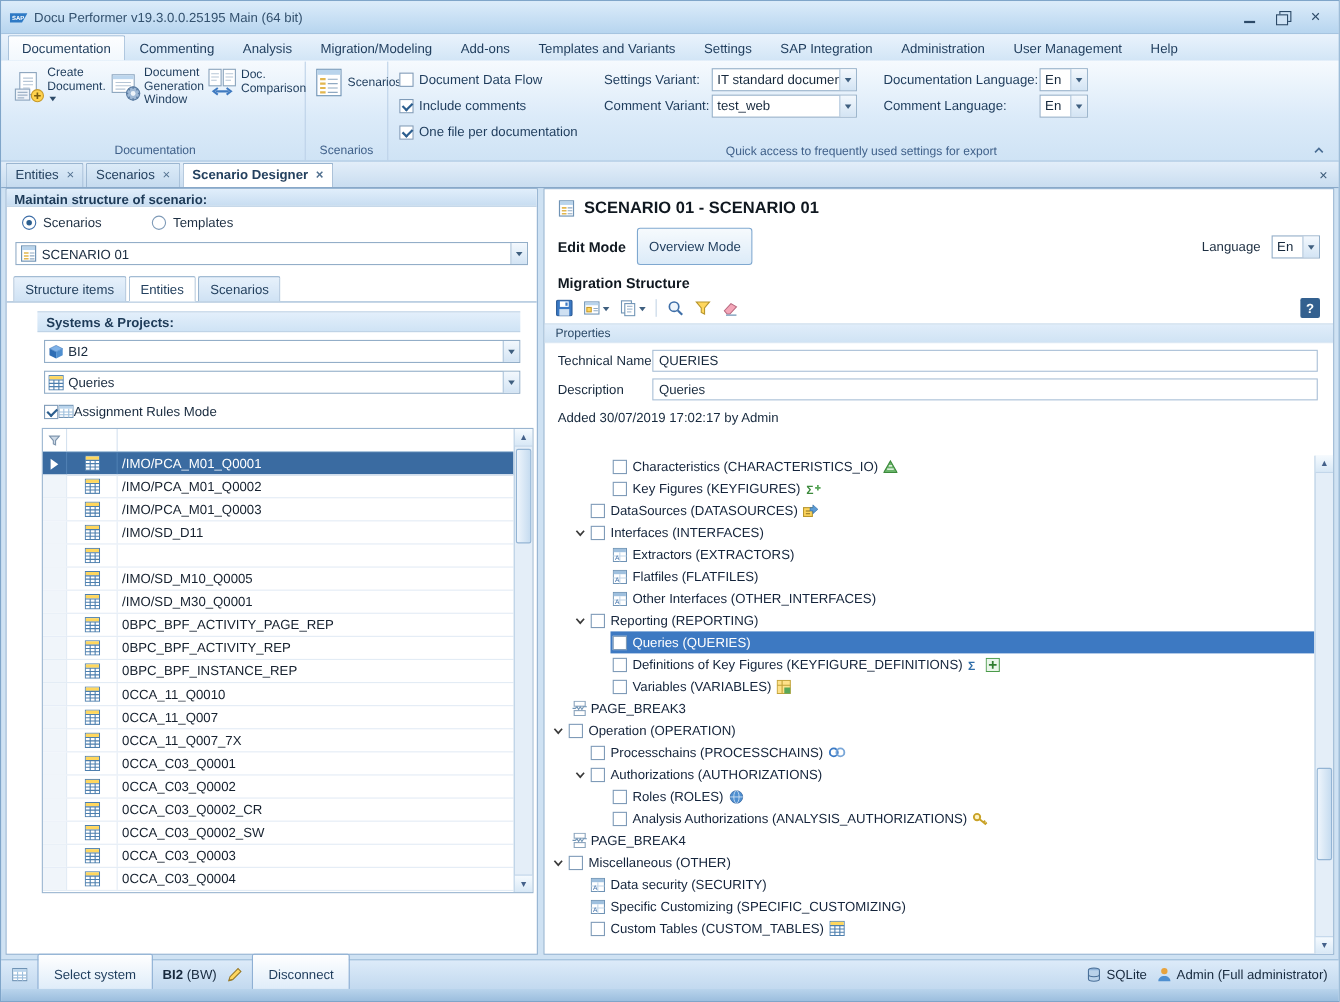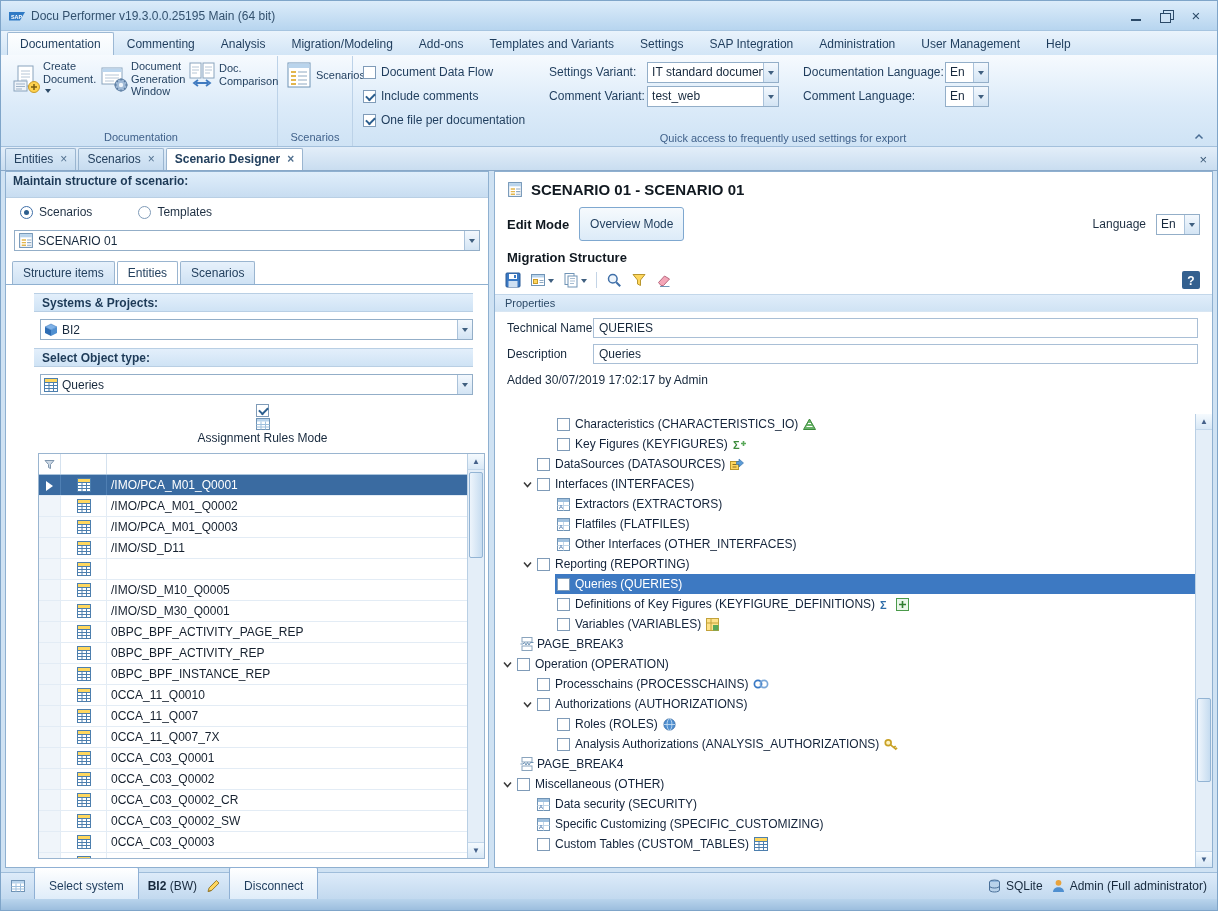--- a/index.html
+++ b/index.html
@@ -51,35 +51,35 @@
   .dtab.active{background:#fff;font-weight:bold;}
   .dtab .x{color:#51708f;font-size:12px;line-height:1;}
   .doctabs .close-all{position:absolute;right:10px;top:5px;color:#3c5a78;font-size:13px;}
 
   
   .main{position:absolute;top:170px;left:4px;right:4px;bottom:42px;display:flex;}
   .left-panel{width:484px;background:#fff;border:1px solid #8fb0d0;display:flex;flex-direction:column;overflow:hidden;}
   .splitter{width:5px;}
   .right-panel{flex:1;background:#fff;border:1px solid #8fb0d0;display:flex;flex-direction:column;overflow:hidden;}
 
-  .panel-header{height:26px;background:linear-gradient(#e0eefb,#c8ddf1);border-bottom:1px solid #b9cfe4;padding-left:7px;font-weight:bold;color:#1d3a57;line-height:19px;}
+  .panel-header{height:16px;background:linear-gradient(#e0eefb,#c8ddf1);border-bottom:1px solid #b9cfe4;padding-left:7px;font-weight:bold;color:#1d3a57;line-height:19px;}
   .radio-row{display:flex;gap:46px;padding:7px 0 4px 14px;}
   .radio-row label{display:flex;align-items:center;gap:6px;}
   .radio{width:13px;height:13px;border:1px solid #7f9bb8;border-radius:50%;background:#fff;position:relative;display:inline-block;}
   .radio.sel{border-color:#3f6fa8;}
   .radio.sel::after{content:"";position:absolute;left:3px;top:3px;width:5px;height:5px;border-radius:50%;background:#2c5e8e;}
   .combo-wrap{margin:7px 8px 0;}
   .subtabs{display:flex;border-bottom:1px solid #8fb0d0;padding:0 6px;margin-top:10px;}
   .stab{padding:4px 10px;border:1px solid #9ab5d0;border-bottom:none;background:linear-gradient(#e7f1fb,#cfe2f4);margin-right:2px;border-radius:2px 2px 0 0;font-size:12px;color:#24415f;}
   .stab.active{background:#fff;}
   .tab-content{flex:1;display:flex;flex-direction:column;padding:8px 3px 8px 28px;overflow:hidden;}
   .group-header{height:19px;background:linear-gradient(#e3effb,#cfe3f5);border:1px solid #b9cfe4;border-left:none;border-right:none;padding-left:8px;font-weight:bold;color:#1d3a57;line-height:18px;margin-right:12px;}
   .group-header.mt{margin-top:8px;}
   .cw2{margin:7px 12px 0 6px;}
-  .assign-row{display:flex;align-items:center;gap:0;margin:9px 0 6px 6px;color:#17293d;flex-direction:column;}
+  .assign-row{display:flex;align-items:center;gap:0;margin:9px 0 6px 6px;color:#17293d;}
 
   .cb{width:13px;height:13px;border:1px solid #7f9bb8;background:#fff;position:relative;display:inline-block;flex:none;}
   .cb.checked::after{content:"";position:absolute;left:2px;top:2px;width:7px;height:4px;border-left:2px solid #2c5e8e;border-bottom:2px solid #2c5e8e;transform:rotate(-45deg);}
 
   
   .grid{height:423px;margin:2px 0 0 4px;border:1px solid #9ab5d0;display:flex;overflow:hidden;background:#fff;}
   .grid-table{flex:1;display:flex;flex-direction:column;overflow:hidden;}
   .filter-row{height:21px;display:flex;border-bottom:1px solid #aac4dc;background:#fff;flex:none;}
   .filter-row>div{border-right:1px solid #d5e2ef;display:flex;align-items:center;justify-content:center;}
   .f-ind{width:22px;}
@@ -353,21 +353,20 @@
                 <svg width="14" height="14" viewBox="0 0 14 14">
                   <polygon points="7,1 13,4 7,7 1,4" fill="#7fb2e8" stroke="#2e6db4" stroke-width="0.5"></polygon>
                   <polygon points="1,4 7,7 7,13 1,10" fill="#2e6db4"></polygon>
                   <polygon points="13,4 7,7 7,13 13,10" fill="#4f8fd0"></polygon>
                 </svg>
               </span>
             <span class="val">BI2</span>
               <span class="btn"></span>
           </div>
         </div>
-        <div class="group-header mt">Select Object type:</div>
         <div class="cw2">
           <div class="combo">
             <span class="cicon" data-icon="table-icon">
                 <svg width="14" height="14" viewBox="0 0 14 14">
                   <rect x="0.5" y="0.5" width="13" height="13" fill="#fff" stroke="#4d7fae"></rect>
                   <rect x="1" y="1" width="12" height="3" fill="#ffd75e"></rect>
                   <path d="M0.5 4.5h13M0.5 7.5h13M0.5 10.5h13M5 4.5v9M9.5 4.5v9" stroke="#4d7fae" fill="none"></path>
                 </svg>
               </span>
             <span class="val">Queries</span>

